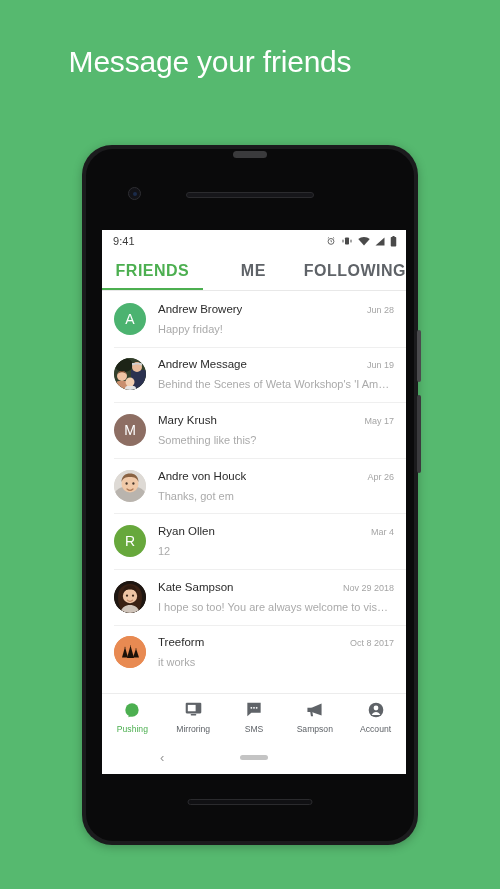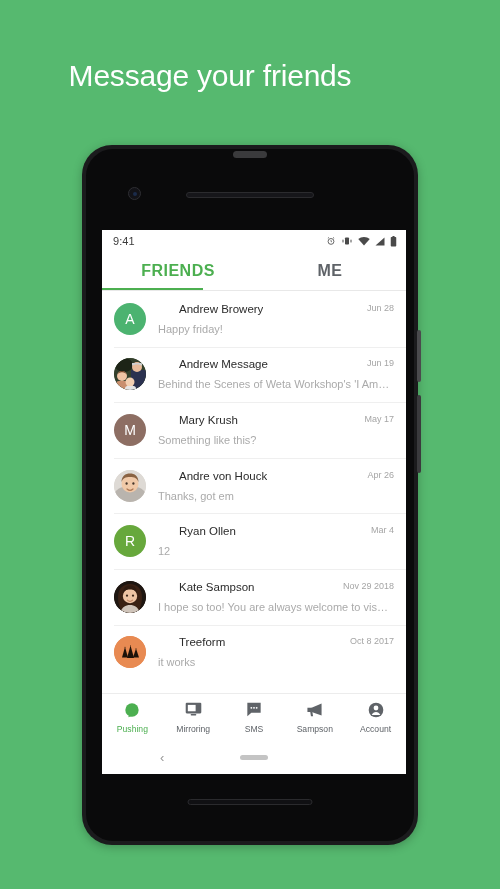--- a/index.html
+++ b/index.html
@@ -6,21 +6,21 @@
   html, body {
     width:500px; height:889px;
     background:#56b96f;
     font-family:"Liberation Sans", sans-serif;
     overflow:hidden;
   }
   .page { position:relative; width:500px; height:889px; background:#56b96f; }
 
   
   .headline {
-    position:absolute; top:54px; left:0; width:420px;
+    position:absolute; top:40px; left:0; width:420px;
     text-align:center;
     color:#ffffff;
     font-size:30px;
     font-weight:400;
     letter-spacing:-0.2px;
     line-height:44px;
   }
 
   
   .phone {
@@ -111,21 +111,21 @@
   }
   .avatar {
     width:32px; height:32px; border-radius:50%;
     flex:0 0 32px; margin-right:12px;
     display:flex; align-items:center; justify-content:center;
     color:#fff; font-size:14px; font-weight:400;
     overflow:hidden; position:relative;
   }
   .avatar svg { display:block; width:32px; height:32px; }
   .row-text { flex:1 1 auto; min-width:0; }
-  .row-top { display:flex; align-items:flex-start;margin-left:21px; }
+  .row-top { display:flex; align-items:flex-end; }
   .row-name {
     font-size:11.5px; color:#2b2b2b; font-weight:400;
     white-space:nowrap; overflow:hidden; text-overflow:ellipsis;
   }
   .row-date {
     margin-left:auto; padding-left:8px;
     font-size:9px; color:#a5a5a5; white-space:nowrap;
   }
   .row-sub {
     font-size:11px; color:#aaaaaa; margin-top:8px;
@@ -211,20 +211,23 @@
             </span>
           </span>
         </div>
 
         <div class="tabs">
           <div class="tab active">
             <span>FRIENDS</span>
           </div>
           <div class="tab">
             <span>ME</span>
+          </div>
+          <div class="tab">
+            <span>FOLLOWING</span>
           </div>
           <div class="tab-underline"></div>
         </div>
         <div class="tabs-divider"></div>
 
         <div class="list">
 
           <div class="row">
             <div class="avatar" style="background:#4cb370">
               <span>A</span>

